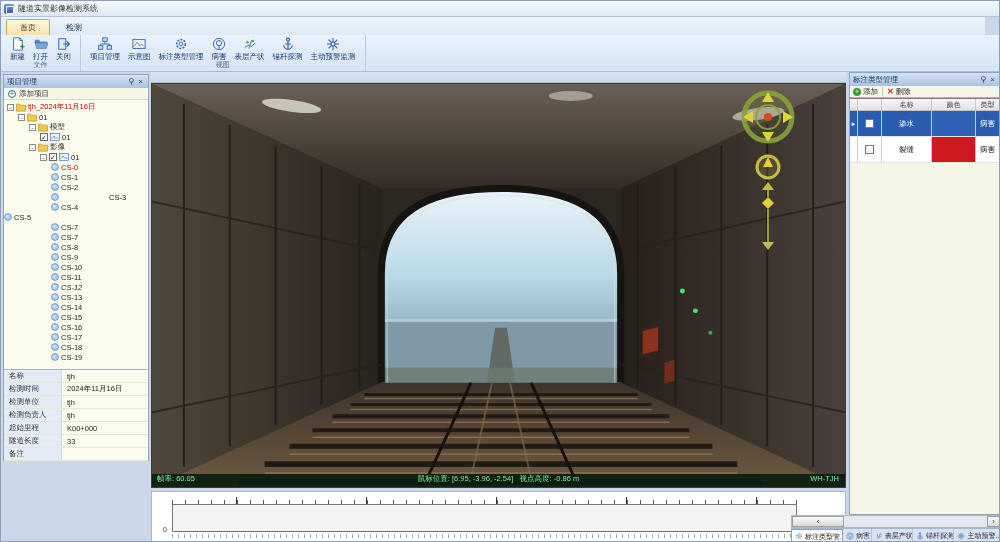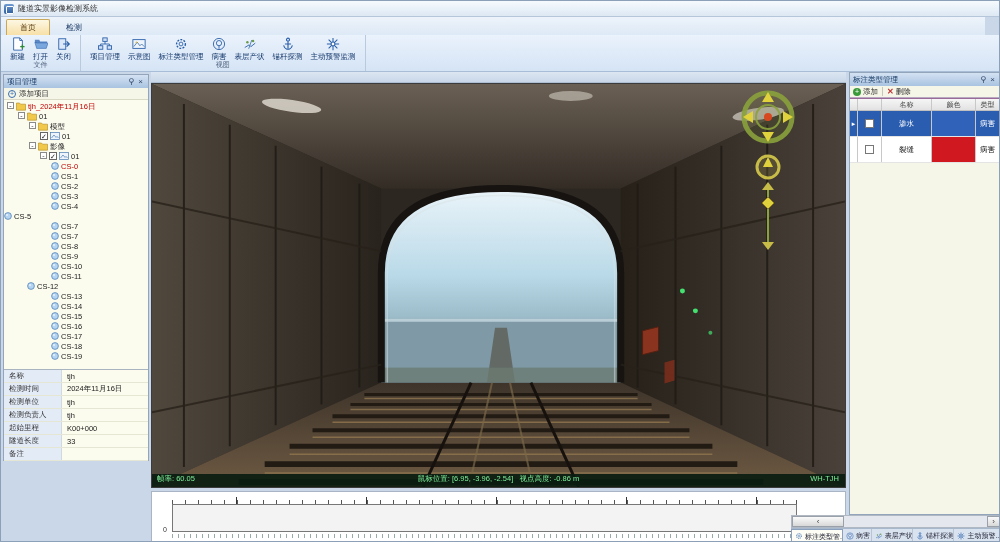--- a/index.html
+++ b/index.html
@@ -32,21 +32,21 @@
   .dockpanel{background:#fbfbee;border:1px solid #93a5bb}
   .phead{height:13px;background:linear-gradient(#d4e2f3,#a9c3e0);display:flex;align-items:center;padding:0 3px;color:#173a63;font-size:7.5px}
   .phead .sp{flex:1}
   .phicon{width:9px;text-align:center;color:#33486a;font-size:8px;cursor:pointer;line-height:12px}
 
   
   #leftpanel{left:2px;top:73px;width:146px;height:387px}
   #left-toolbar{height:12px;border-bottom:1px solid #d9d9c6;display:flex;align-items:center;gap:3px;padding:0 4px;background:#f6f6e8;font-size:7.5px;color:#333;cursor:pointer}
   .circle-plus{width:8px;height:8px;border-radius:50%;border:1px solid #3a6eb0;color:#3a6eb0;font-size:7px;line-height:6px;text-align:center}
   #tree{height:269px;overflow:hidden;padding-top:2px}
-  .trow{height:10px;display:flex;white-space:nowrap;cursor:pointer}
+  .trow{height:10px;display:flex;align-items:center;white-space:nowrap;cursor:pointer}
   .trow .exp{width:7px;height:7px;border:1px solid #8a8a8a;background:#fff;font-size:7px;line-height:5px;text-align:center;color:#444;margin-right:2px;flex:none}
   .trow .cbx{width:8px;height:8px;border:1px solid #666;background:#fff;font-size:7px;line-height:7px;text-align:center;margin-right:2px;flex:none}
   .trow .tic{margin-right:2px;flex:none;display:flex}
   .tlbl{font-size:7.5px}
   #props{border-top:1px solid #a8b4c0;background:#fbfbee}
   .prow{display:flex;height:13px;border-bottom:1px solid #e6e6d4;align-items:center}
   .prow .pl{width:58px;padding-left:5px;background:#e3ebf7;height:100%;display:flex;align-items:center;font-size:7.5px;color:#333;border-right:1px solid #d2d8e2}
   .prow .pv{padding-left:5px;font-size:7.5px;color:#222}
 
   
@@ -313,21 +313,21 @@
       </div>
       <div class="trow" style="padding-left: 47px;">
         <span class="tic">
           <svg width="8" height="8" viewBox="0 0 8 8">
             <circle cx="4" cy="4" r="3.4" fill="#b4d4f2" stroke="#4878b0" stroke-width="0.7"></circle>
             <circle cx="3" cy="3" r="1.1" fill="#e4f0fc"></circle>
           </svg>
         </span>
         <span class="tlbl">CS-2</span>
       </div>
-      <div class="trow" style="padding-left: 47px;">
+      <div class="trow" style="padding-left: 47px; gap: 48px;">
         <span class="tic">
           <svg width="8" height="8" viewBox="0 0 8 8">
             <circle cx="4" cy="4" r="3.4" fill="#b4d4f2" stroke="#4878b0" stroke-width="0.7"></circle>
             <circle cx="3" cy="3" r="1.1" fill="#e4f0fc"></circle>
           </svg>
         </span>
         <span class="tlbl">CS-3</span>
       </div>
       <div class="trow" style="padding-left: 47px;">
         <span class="tic">
@@ -394,21 +394,21 @@
       </div>
       <div class="trow" style="padding-left: 47px;">
         <span class="tic">
           <svg width="8" height="8" viewBox="0 0 8 8">
             <circle cx="4" cy="4" r="3.4" fill="#b4d4f2" stroke="#4878b0" stroke-width="0.7"></circle>
             <circle cx="3" cy="3" r="1.1" fill="#e4f0fc"></circle>
           </svg>
         </span>
         <span class="tlbl">CS-11</span>
       </div>
-      <div class="trow" style="padding-left: 23px;">
+      <div class="trow" style="padding-left: 47px; font-style: italic;">
         <span class="tic">
           <svg width="8" height="8" viewBox="0 0 8 8">
             <circle cx="4" cy="4" r="3.4" fill="#b4d4f2" stroke="#4878b0" stroke-width="0.7"></circle>
             <circle cx="3" cy="3" r="1.1" fill="#e4f0fc"></circle>
           </svg>
         </span>
         <span class="tlbl">CS-12</span>
       </div>
       <div class="trow" style="padding-left: 47px;">
         <span class="tic">

